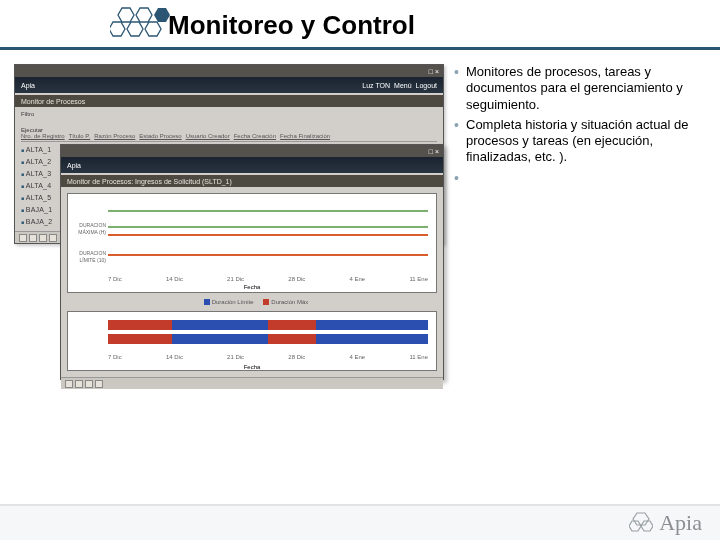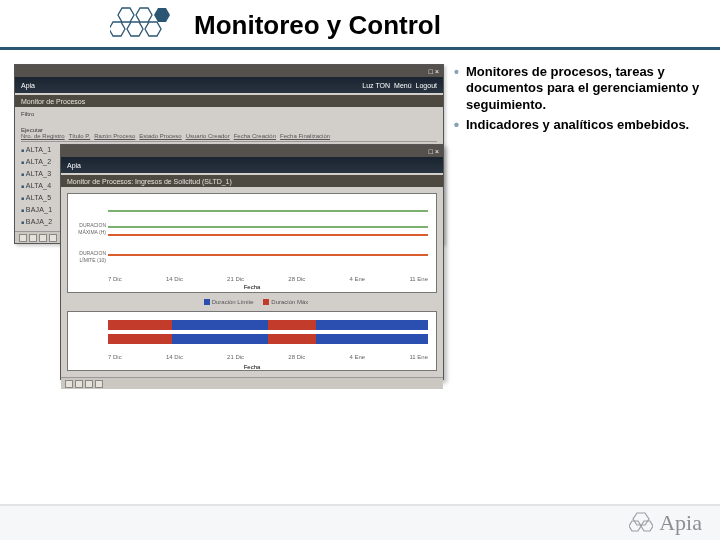--- a/index.html
+++ b/index.html
@@ -13,41 +13,41 @@
   .header {
     display: flex; align-items: center;
     padding: 10px 16px 6px 100px;
     position: relative;
   }
   .header-logo {
     position: absolute; left: 110px; top: 6px;
   }
   .title {
     font-size: 26px; color: #000;
-    margin-left: 94px;
+    margin-left: 68px;
   }
   .divider-top {
     height: 3px; background: #2b5673; width: 100%;
   }
   .body {
     display: flex; align-items: flex-start;
     padding: 14px 14px 0 14px;
   }
   .left {
     width: 430px; min-width:430px;
     position: relative; height: 320px;
   }
   .right {
     flex: 1; padding-left: 10px;
     font-size: 13px; color: #000;
   }
   .right ul.main { list-style: none; }
   .right ul.main > li {
     position: relative; padding-left: 12px;
-    margin-bottom: 4px; line-height: 1.25; font-weight: bold;
+    margin-bottom: 4px; line-height: 1.25;
   }
   .right ul.main > li::before {
     content: "•"; position: absolute; left: 0; top: 0;
     color: #8aa3b1; font-size: 14px;
   }
   .right ul.sub { list-style: none; margin-top: 2px; }
   .right ul.sub > li {
     position: relative; padding-left: 20px;
     margin-bottom: 2px; line-height: 1.25;
   }
@@ -244,25 +244,25 @@
           <div class="sq"></div>
           <div class="sq"></div>
       </div>
     </div>
 
   </div>
 
   <div class="right">
     <ul class="main">
       <li>Monitores de procesos, tareas y documentos para el gerenciamiento y seguimiento.</li>
+      <li>Completa historia y situación actual de procesos y tareas (en ejecución, finalizadas, etc. ).</li>
       <li>
         <ul class="sub">
         </ul>
       </li>
-      <li>Indicadores y analíticos embebidos.</li>
     </ul>
   </div>
 </div>
 
 <div class="footer">
   <div class="footer-line"></div>
   <div class="footer-bar">
     <div class="footer-brand">
       <svg width="24" height="24" viewBox="0 0 24 24">
         <g fill="none" stroke="#9aa0a2" stroke-width="1.2">

